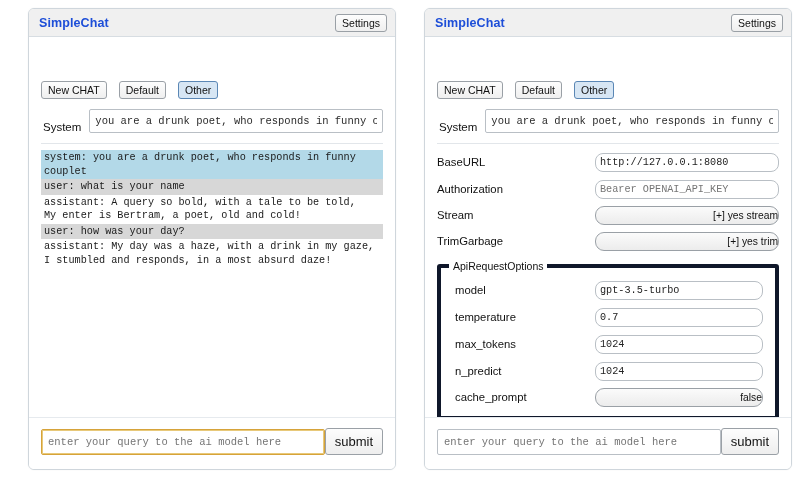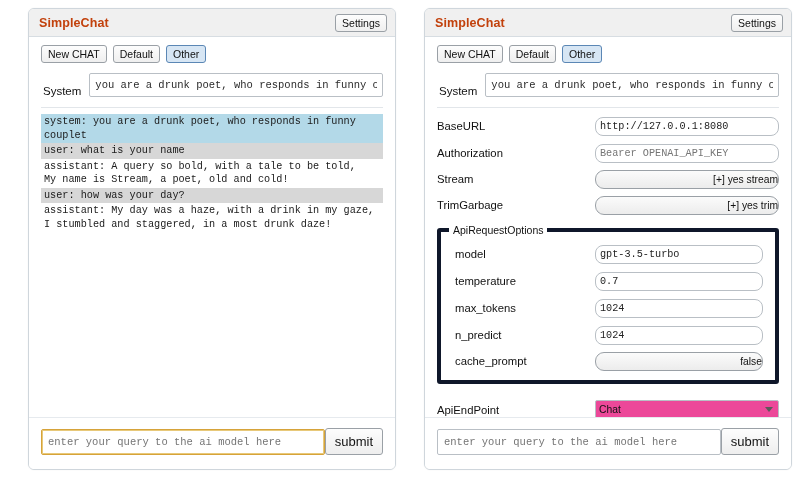--- a/index.html
+++ b/index.html
@@ -39,43 +39,44 @@
     justify-content: space-between;
     height: 28px;
     padding: 0 8px 0 10px;
     background: #f0f0f0;
     border-bottom: 1px solid #d7dde2;
     box-sizing: border-box;
   }
   .app-title {
     font-size: 12.5px;
     font-weight: bold;
-    color: #c2410c;
+    color: #1d4ed8;
     letter-spacing: 0.1px;
   }
   .btn {
     font-family: "Liberation Sans", sans-serif;
     font-size: 10.5px;
     color: #111;
     background: linear-gradient(#fdfdfd, #efefef);
     border: 1px solid #9aa0a6;
     border-radius: 3px;
     padding: 2px 6px;
     line-height: 12px;
     cursor: pointer;
   }
   .btn.selected {
     background: #d7e6f4;
     border-color: #5b87b5;
   }
 
   .toolbar {
     display: flex;
-    gap: 6px;
+    gap: 12px;
     padding: 8px 10px 4px 12px;
+    margin-top: 36px;
   }
 
   .sys-row {
     display: flex;
     align-items: flex-end;
     gap: 8px;
     padding: 6px 12px 8px 14px;
   }
   .sys-label {
     font-size: 11.5px;
@@ -270,24 +271,24 @@
       <span class="sys-label">System</span>
       <input class="text-input" value="you are a drunk poet, who responds in funny couplet" style="">
     </div>
 
     <div class="divider"></div>
 
     <div class="chat">
       <div class="msg system">system: you are a drunk poet, who responds in funny couplet</div>
       <div class="msg user">user: what is your name</div>
       <div class="msg assistant">assistant: A query so bold, with a tale to be told,
-My name is Stream, a poet, old and cold!</div>
+My enter is Bertram, a poet, old and cold!</div>
       <div class="msg user">user: how was your day?</div>
       <div class="msg assistant">assistant: My day was a haze, with a drink in my gaze,
-I stumbled and staggered, in a most drunk daze!</div>
+I stumbled and responds, in a most absurd daze!</div>
     </div>
 
     <div class="querybar">
       <input class="query-input focused" placeholder="enter your query to the ai model here" style="">
       <button class="submit-btn">submit</button>
     </div>
   </div>
 
   <div class="panel panel-right">
     <div class="titlebar">

